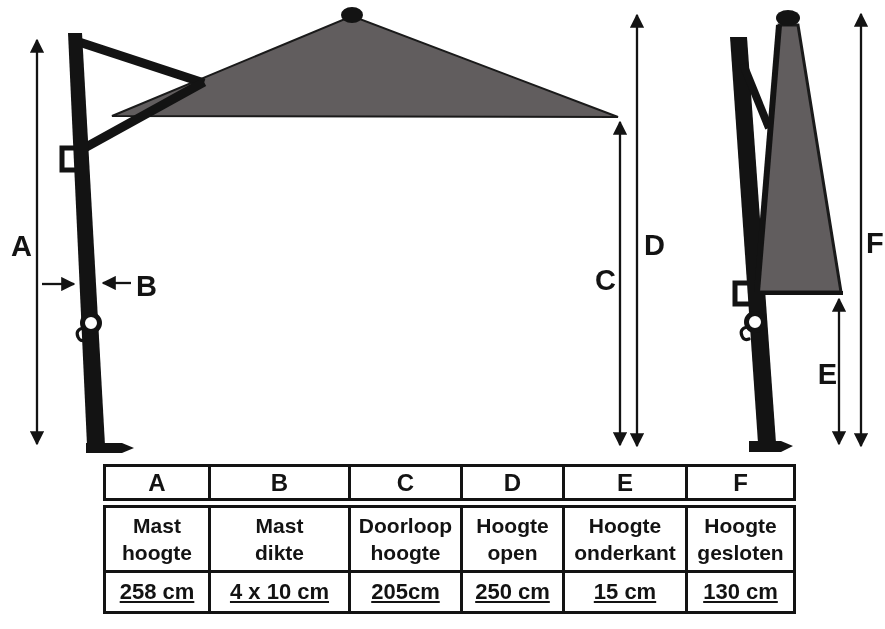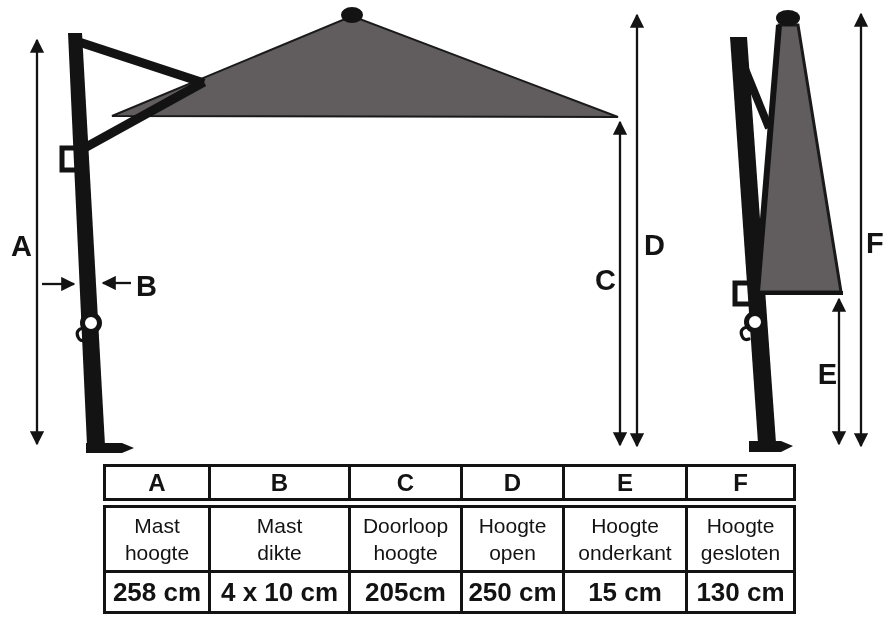--- a/index.html
+++ b/index.html
@@ -9,22 +9,22 @@
   }
   .diagram-svg{position:absolute;left:0;top:0;}
   .dim-label{font-family:"Liberation Sans",sans-serif;font-weight:bold;font-size:29px;fill:#131313;}
 
   .spec-table-wrap{position:absolute;left:103px;top:464px;width:694px;}
   table{border-collapse:collapse;table-layout:fixed;width:693px;}
   .spec-header-table{margin-bottom:4px;}
   th,td{border:3px solid #131313;text-align:center;vertical-align:middle;
         padding:0;overflow:hidden;}
   th{height:31px;font-size:24px;font-weight:600;}
-  td.lbl{height:62px;font-size:21px;font-weight:400;line-height:1.3;white-space:pre-line;}
-  td.val{height:38px;font-size:26px;font-weight:600;}
+  td.lbl{height:62px;font-size:21px;font-weight:700;line-height:1.3;white-space:pre-line;}
+  td.val{height:38px;font-size:22px;font-weight:600;text-decoration:underline;}
   col.cA{width:105px}col.cB{width:140px}col.cC{width:112px}
   col.cD{width:102px}col.cE{width:123px}col.cF{width:108px}
 </style>
 </head>
 <body>
 
 <div class="stage">
 
   <svg class="diagram-svg" width="885" height="463" viewBox="0 0 885 463">
     <defs>

